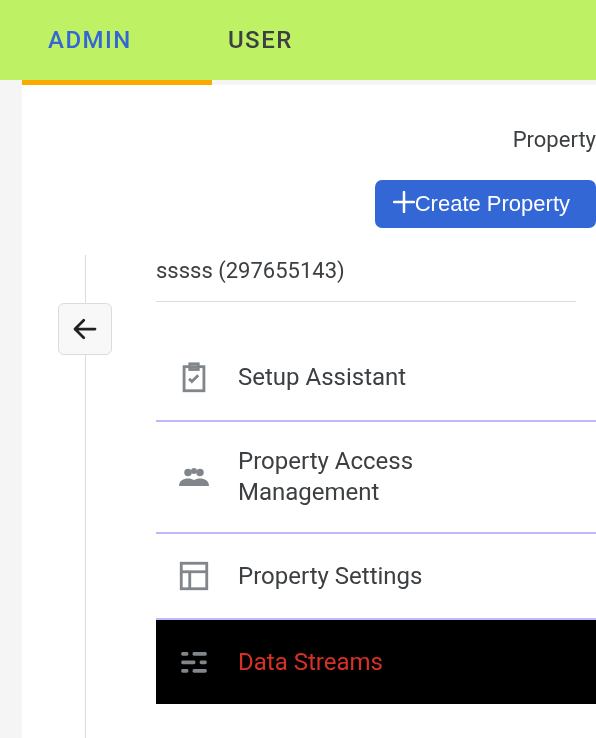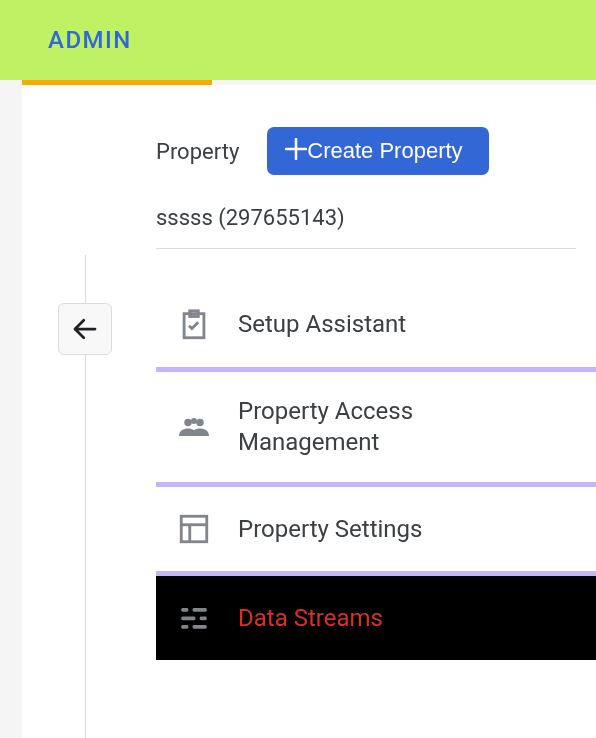--- a/index.html
+++ b/index.html
@@ -46,24 +46,25 @@
     .panel {
       background: #fff;
       margin-left: 22px;
       width: calc(100% - 22px);
       height: calc(100% - 80px);
       position: relative;
       padding-top: 42px;
     }
     .header-row {
       display: flex;
-      align-items: center;
+      align-items: flex-end;
       padding-left: 134px;
       gap: 28px;
       margin-bottom: 30px;
+      flex-direction: column;
     }
     .property-label {
       font-size: 22px;
       color: #3c4043;
     }
     .create-btn {
       display: flex;
       align-items: center;
       background: #3367d6;
       color: #fff;
@@ -116,21 +117,21 @@
     .menu {
       margin-top: 34px;
       margin-left: 134px;
     }
     .menu-item {
       display: flex;
       align-items: center;
       gap: 26px;
       padding: 24px 16px 24px 20px;
       cursor: pointer;
-      border-bottom: 5px solid #c4b5fd;
+      border-bottom: 2px solid #c4b5fd;
     }
     .menu-item:last-child {
       border-bottom: none;
     }
     .menu-item.selected {
       background: #000000;
     }
     .menu-icon {
       width: 36px;
       height: 36px;
@@ -150,20 +151,23 @@
     .menu-item.item-access .menu-label {
       max-width: 220px;
     }
   </style>
 </head>
 <body>
 
 <div class="tabs">
   <div class="tab tab-admin">
     <span class="tab-label">ADMIN</span>
+  </div>
+  <div class="tab tab-user">
+    <span class="tab-label">USER</span>
   </div>
 </div>
 <div class="tab-indicator" style="margin-left:22px;"></div>
 
 <div class="panel">
   <div class="vline"></div>
 
   <div class="header-row">
     <span class="property-label">Property</span>
     <button class="create-btn">

